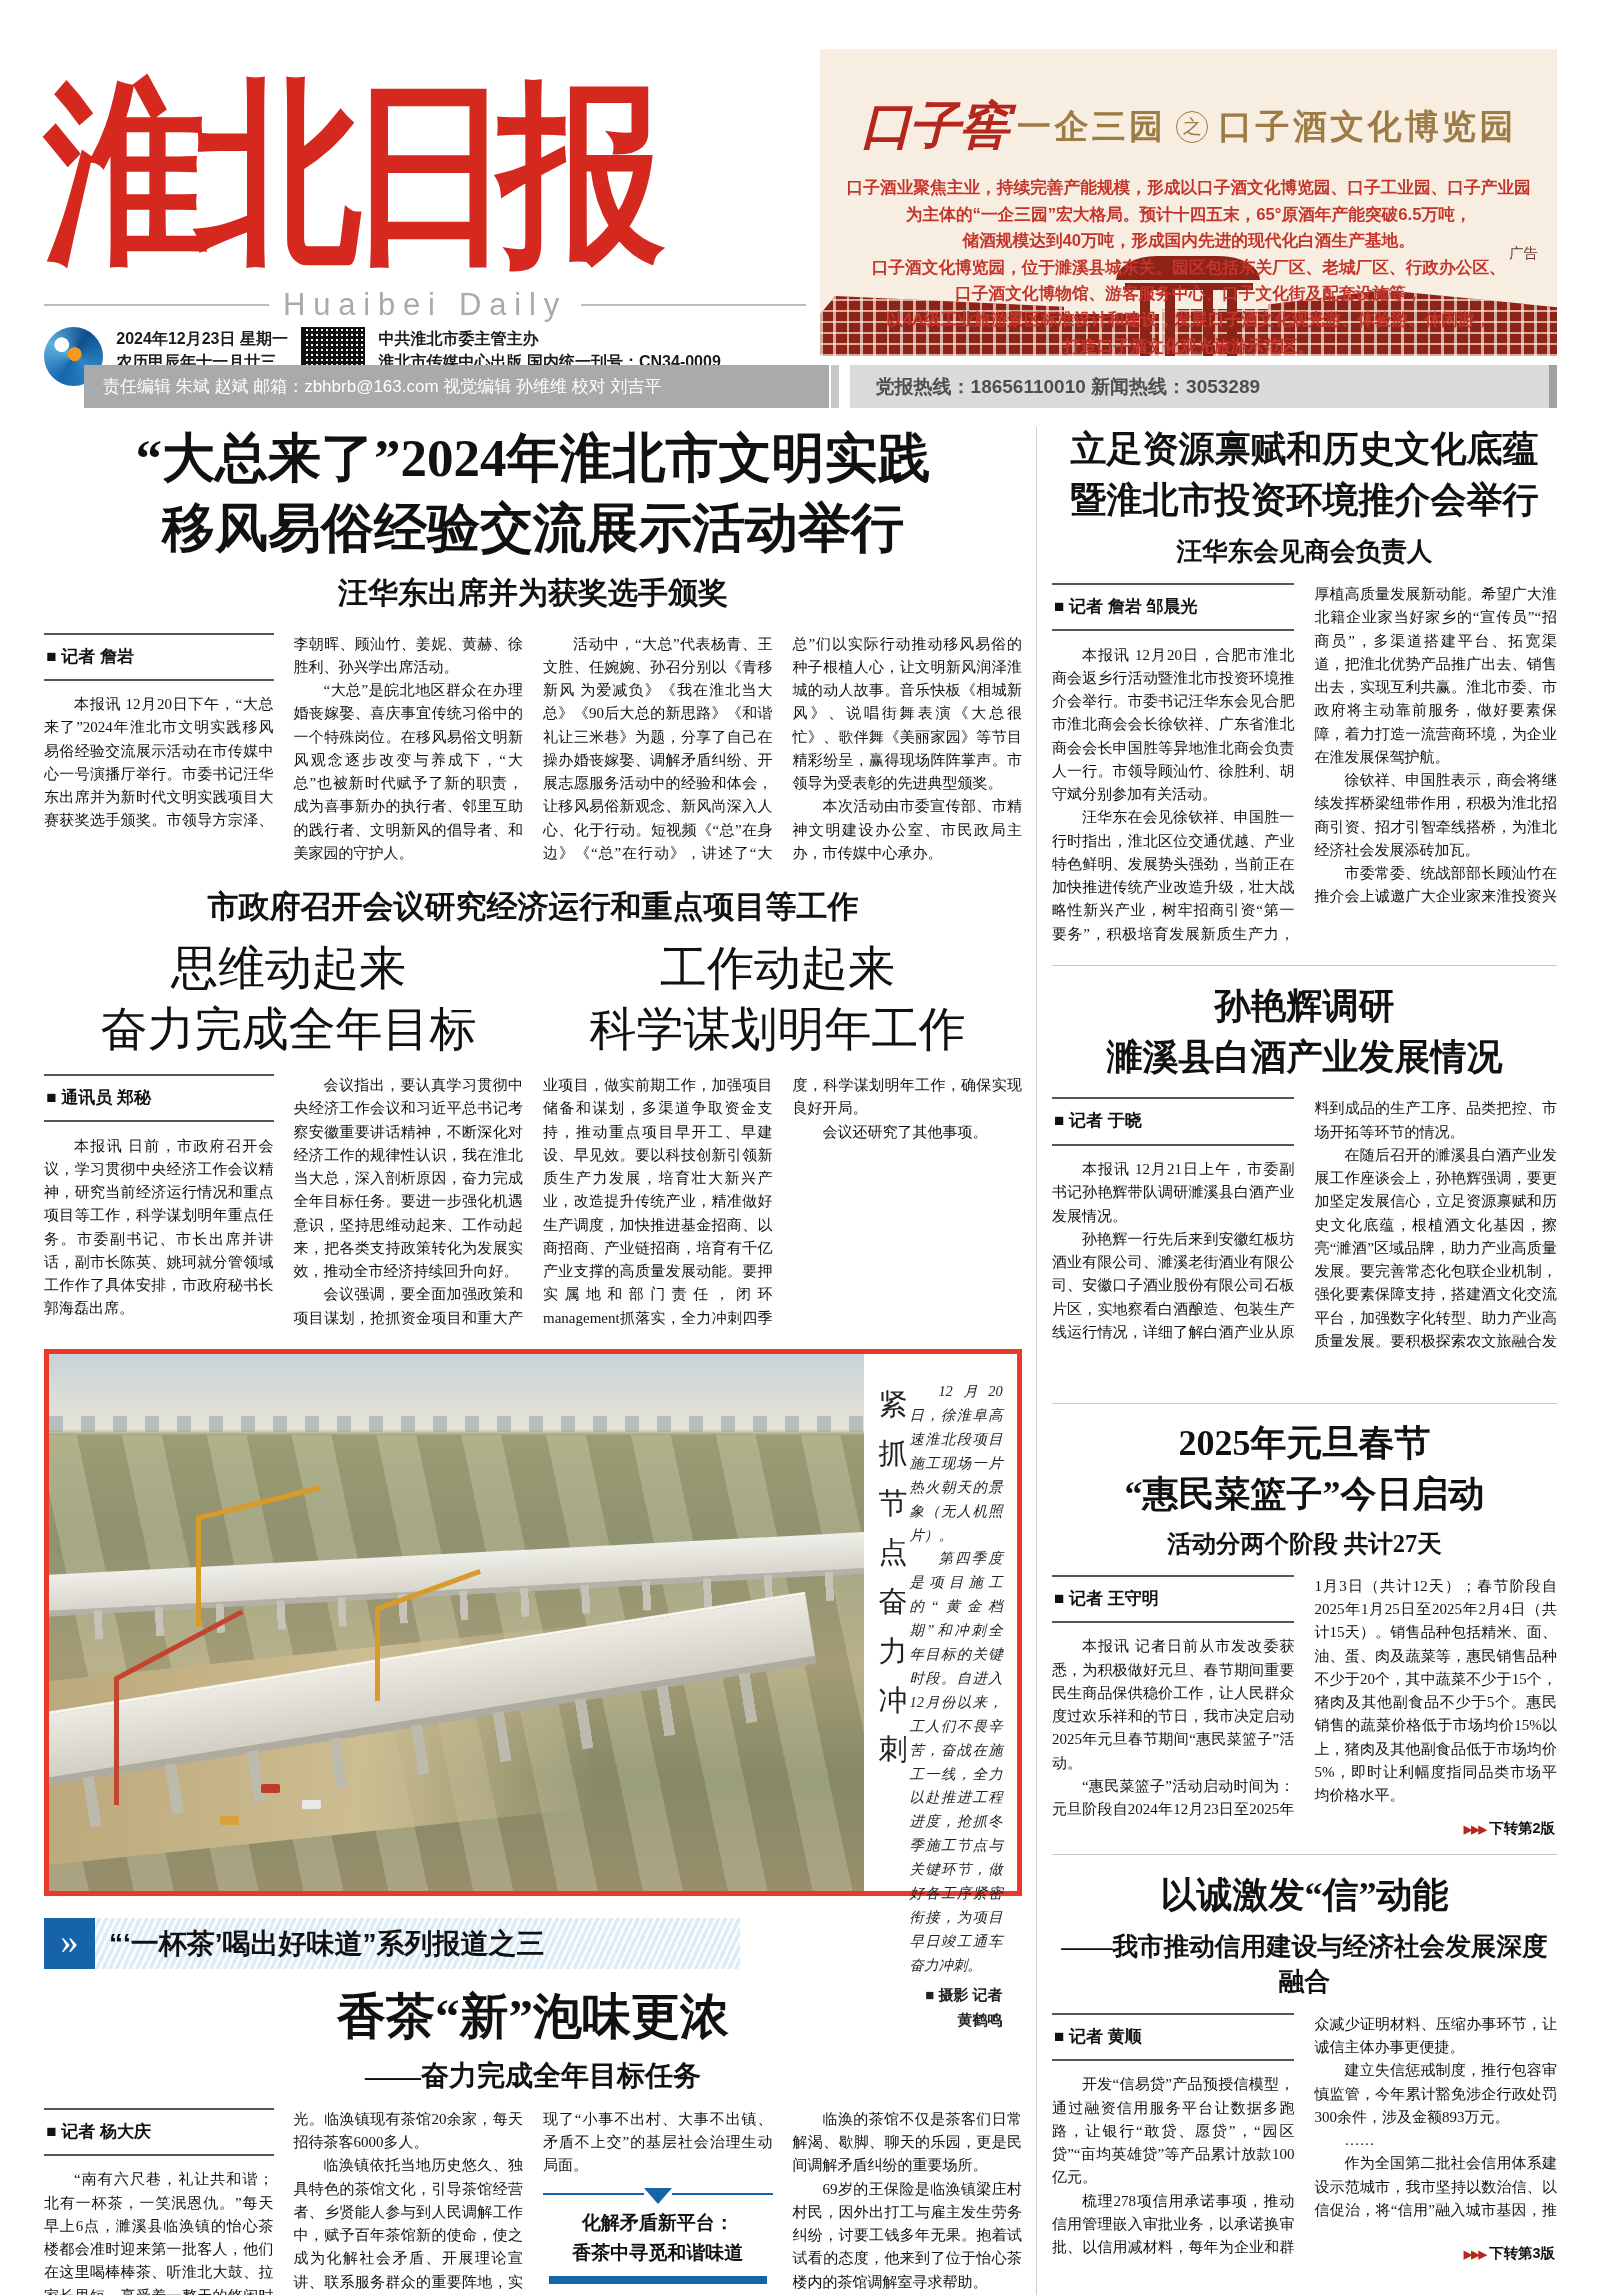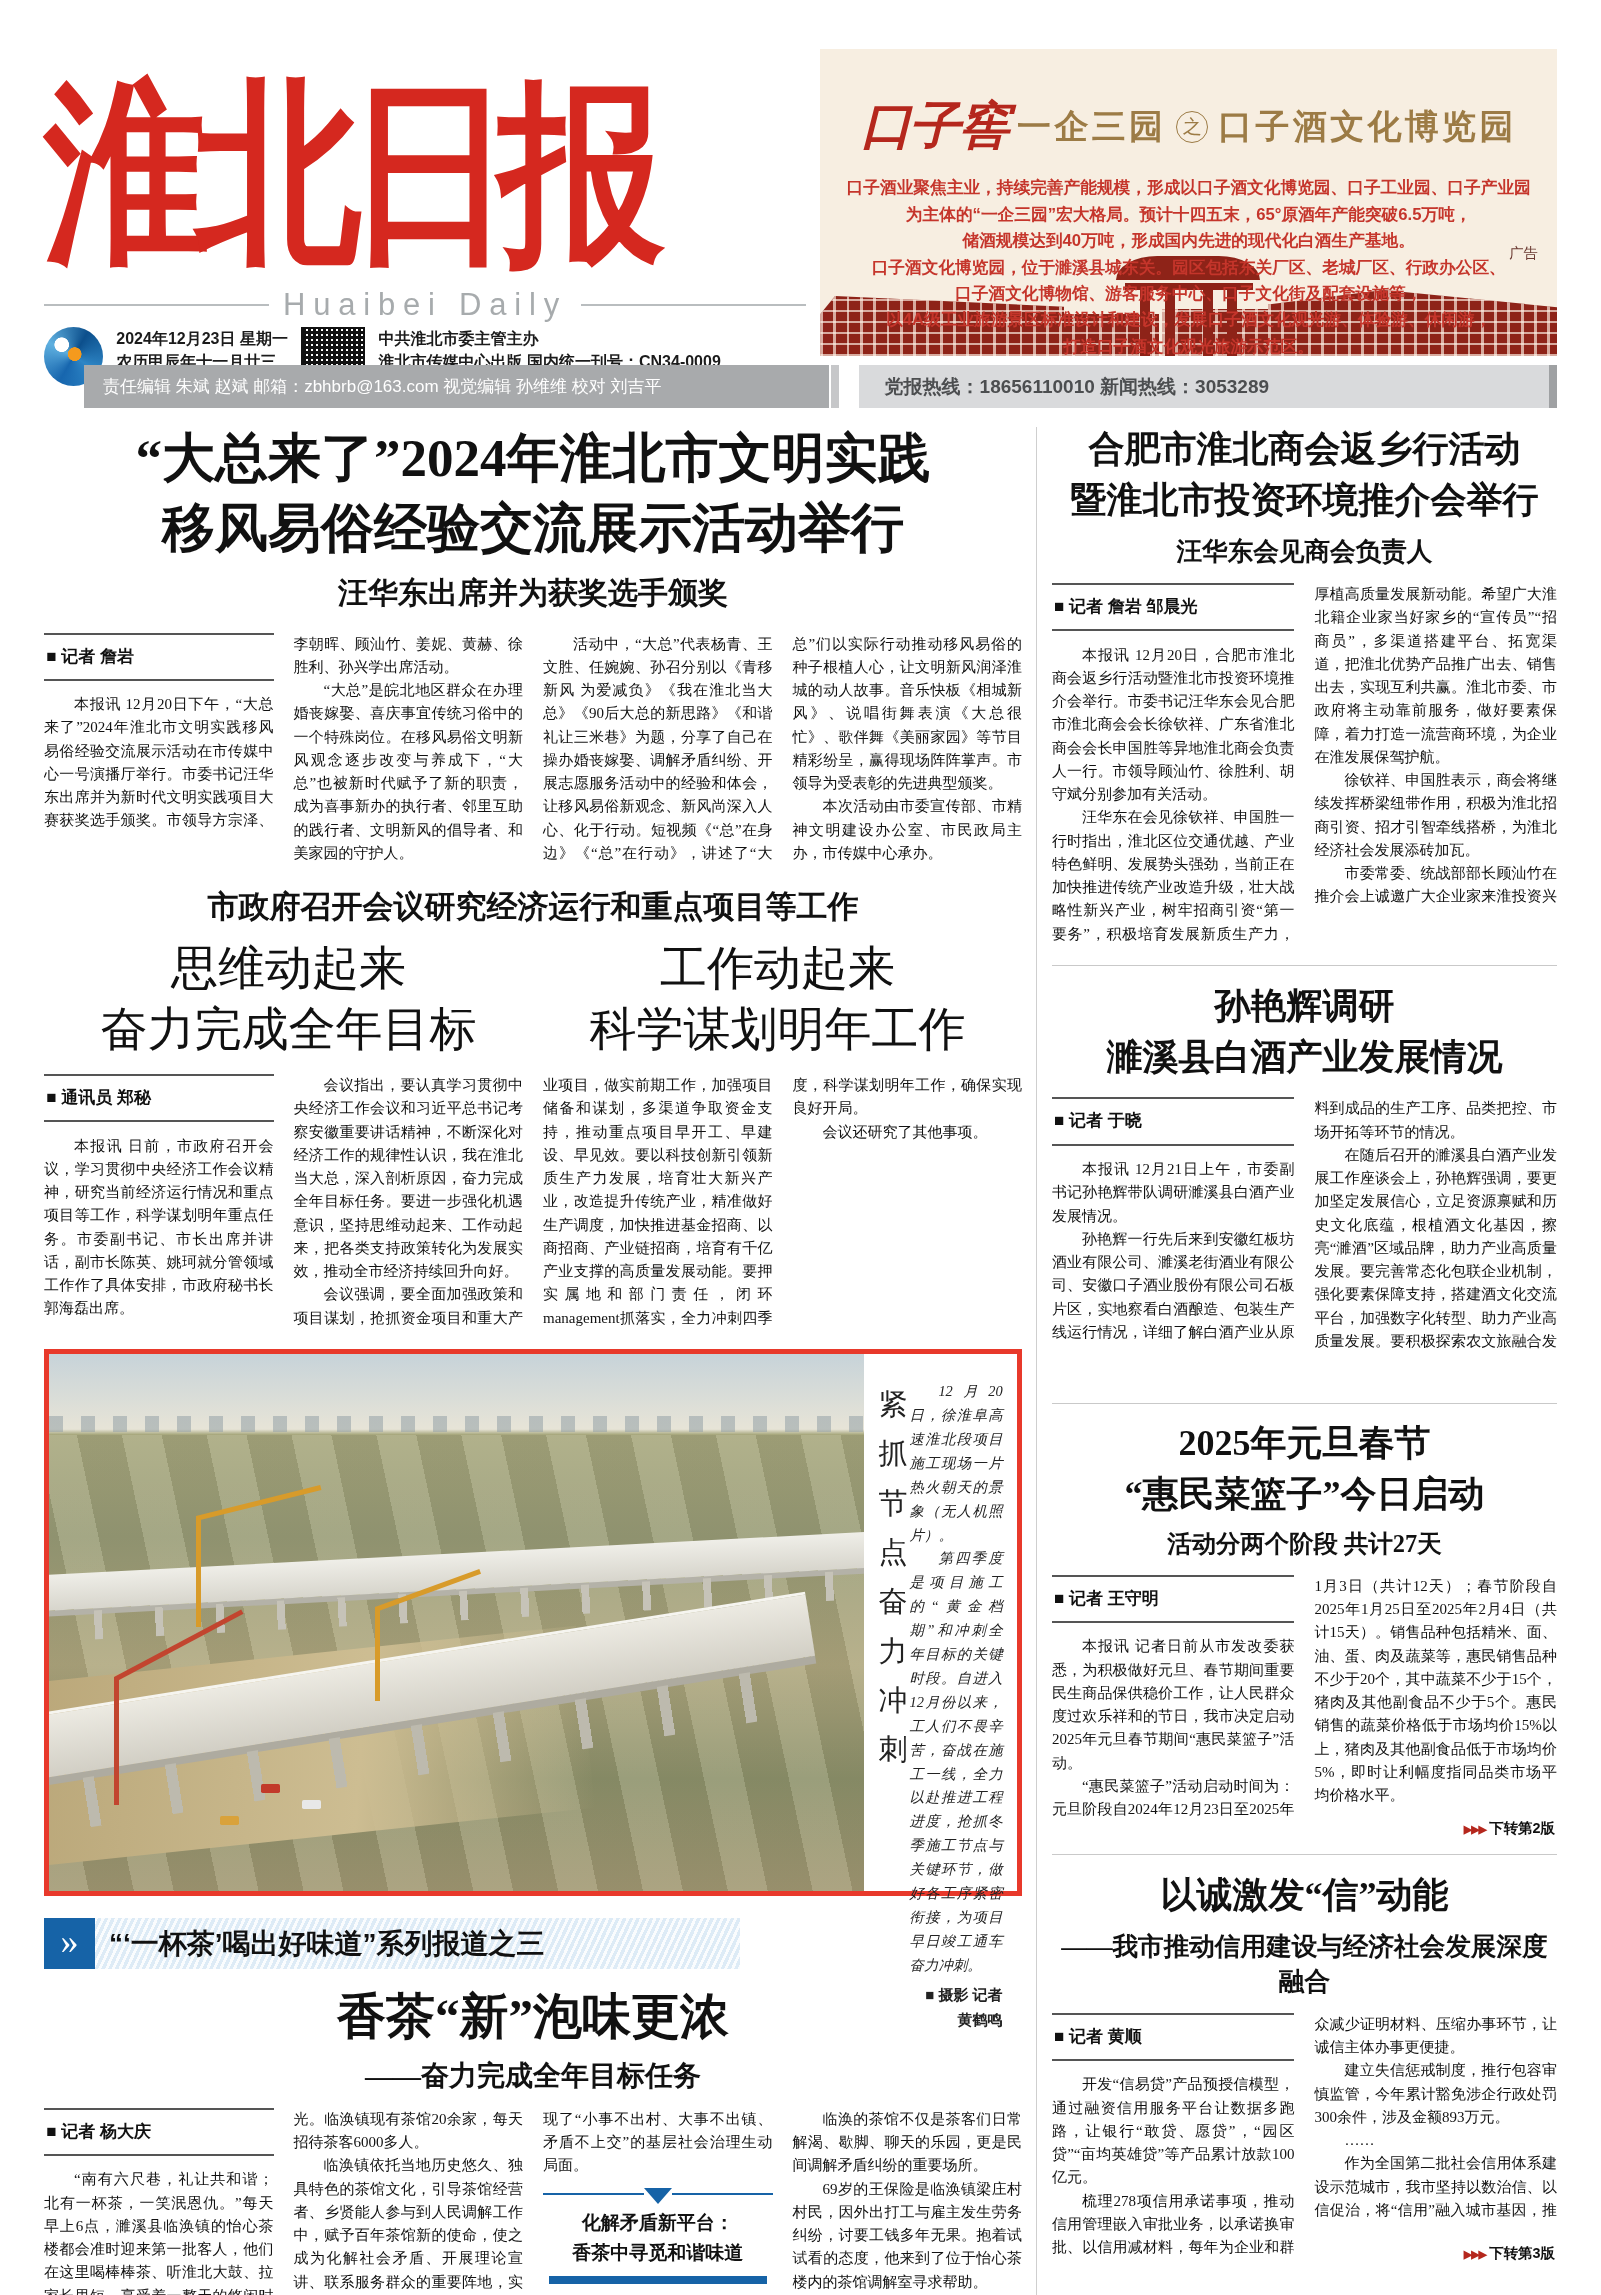--- a/index.html
+++ b/index.html
@@ -38,21 +38,21 @@
   .bldg.b3{right:0;width:289px;height:66px;clip-path:polygon(0 22%,40% 0,100% 26%,100% 100%,0 100%);}
   .bldg.b4{right:278px;width:117px;height:47px;}
   .gate{position:absolute;bottom:0;left:50%;transform:translateX(-50%);width:128px;height:100px;z-index:2;}
   .gate .roof{width:144px;height:24.4px;margin-left:-8.3px;background:#8e2318;border-radius:67px 67px 0 0/39px 39px 0 0;}
   .gate .beam{width:128px;height:7.8px;background:#8e2318;margin-top:2.2px;}
   .gate .pillar{position:absolute;top:32px;width:10px;bottom:0;background:#8e2318;}
   .gate .pillar.pl{left:15.6px;} .gate .pillar.pr{right:15.6px;}
   .gate .pillar.pl2{left:40px;} .gate .pillar.pr2{right:40px;}
   .ad-label{position:absolute;right:19px;bottom:93px;z-index:4;font-size:14.4px;color:#6b3a32;font-family:"Liberation Sans",sans-serif;}
   
-  .bar-row{display:flex;gap:30px;margin-top:9px;height:43px;padding-left:40px;}
+  .bar-row{display:flex;gap:21px;margin-top:9px;height:43px;padding-left:40px;}
   .bar-left{width:745px;background:#a8aaac;color:#fff;display:flex;align-items:center;padding:0 19px;box-sizing:border-box;font-family:"Liberation Sans",sans-serif;font-size:17px;position:relative;}
   .bar-left::after{content:"";position:absolute;right:-10px;top:0;bottom:0;width:7.8px;background:#c6c7c9;}
   .bar-right{flex:1;background:#d9dadc;color:#4c4e50;display:flex;align-items:center;padding:0 25.6px;box-sizing:border-box;font-family:"Liberation Sans",sans-serif;font-size:19px;font-weight:bold;position:relative;}
   .bar-right::after{content:"";position:absolute;right:0px;top:0;bottom:0;width:7.8px;background:#9fa1a3;}
   
   .content{display:flex;margin-top:15.6px;}
   .main-left{width:978px;}
   .vrule{width:1.1px;background:#cfcfcf;margin:3.3px 14.4px 0 14.4px;}
   .right-col{flex:1;min-width:0;}
   .headline1{font-size:53px;font-weight:bold;text-align:center;line-height:1.32;letter-spacing:0px;}
@@ -265,21 +265,21 @@
         <p>69岁的王保险是临涣镇梁庄村村民，因外出打工与雇主发生劳务纠纷，讨要工钱多年无果。抱着试试看的态度，他来到了位于怡心茶楼内的茶馆调解室寻求帮助。</p>
 
         <div class="jump">下转第3版</div>
       </div>
     </div>
 
     <div class="vrule"></div>
 
     <div class="right-col">
 
-      <div class="r-heading">合肥市淮北商会返乡行活动</div>
+      <div class="r-heading">立足资源禀赋和历史文化底蕴</div>
       <div class="r-heading">暨淮北市投资环境推介会举行</div>
       <div class="r-subhead">汪华东会见商会负责人</div>
       <div class="body-cols cols2 r-art h700">
         <div class="byline">■ 记者 詹岩 邹晨光</div>
         <p>本报讯 12月20日，合肥市淮北商会返乡行活动暨淮北市投资环境推介会举行。市委书记汪华东会见合肥市淮北商会会长徐钦祥、广东省淮北商会会长申国胜等异地淮北商会负责人一行。市领导顾汕竹、徐胜利、胡守斌分别参加有关活动。</p>
         <p>汪华东在会见徐钦祥、申国胜一行时指出，淮北区位交通优越、产业特色鲜明、发展势头强劲，当前正在加快推进传统产业改造升级，壮大战略性新兴产业，树牢招商引资“第一要务”，积极培育发展新质生产力，厚植高质量发展新动能。希望广大淮北籍企业家当好家乡的“宣传员”“招商员”，多渠道搭建平台、拓宽渠道，把淮北优势产品推广出去、销售出去，实现互利共赢。淮北市委、市政府将主动靠前服务，做好要素保障，着力打造一流营商环境，为企业在淮发展保驾护航。</p>
         <p>徐钦祥、申国胜表示，商会将继续发挥桥梁纽带作用，积极为淮北招商引资、招才引智牵线搭桥，为淮北经济社会发展添砖加瓦。</p>
         <p>市委常委、统战部部长顾汕竹在推介会上诚邀广大企业家来淮投资兴业、共谋发展，携手淮北共创高质量转型发展崭新局面。</p>
       </div>
 

